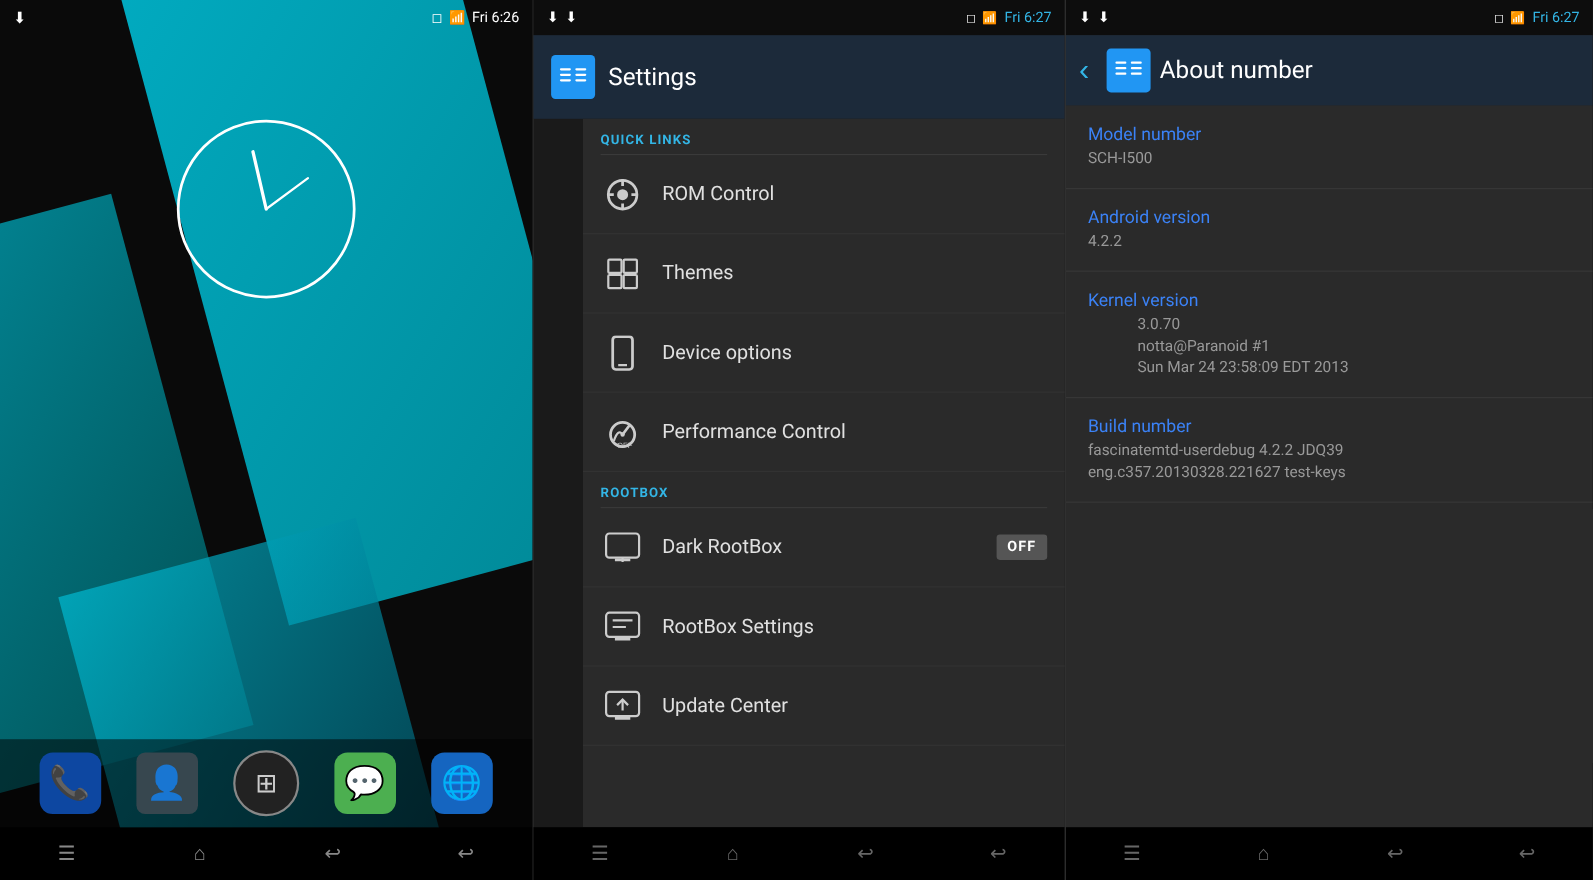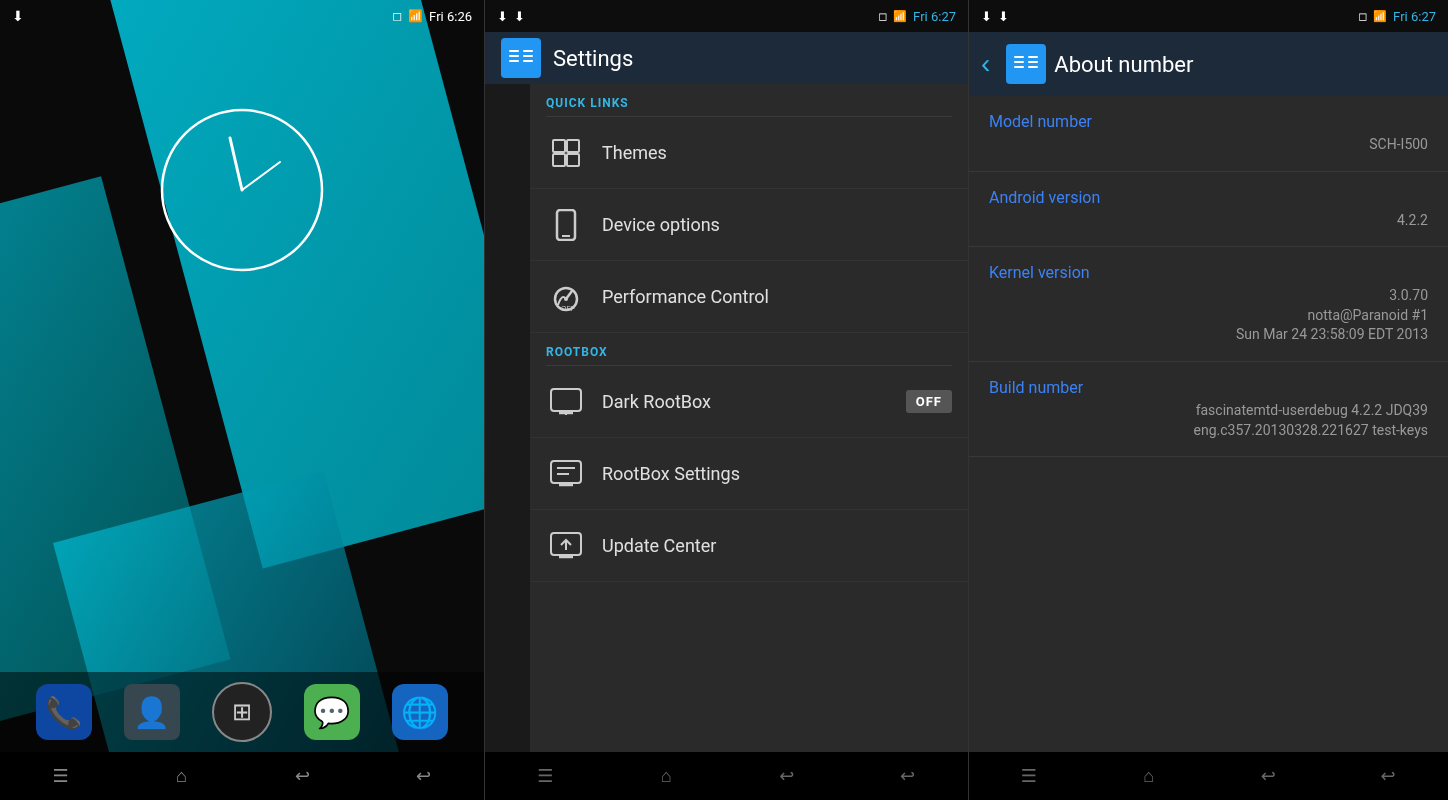--- a/index.html
+++ b/index.html
@@ -161,21 +161,21 @@
     }
 
     .panel-header-left {
       margin-right: auto;
       display: flex;
       align-items: center;
       gap: 6px;
     }
 
     .app-bar {
-      height: 52px;
+      height: 76px;
       background: #1c2a3a;
       display: flex;
       align-items: center;
       padding: 0 16px;
       gap: 12px;
     }
 
     .app-bar-icon {
       width: 40px;
       height: 40px;
@@ -304,21 +304,20 @@
       color: #3b82f6;
       font-size: 16px;
       font-weight: 400;
       margin-bottom: 4px;
     }
 
     .about-item-value {
       color: #999;
       font-size: 14px;
       line-height: 1.4;
-      text-align: right;
     }
   </style>
 </head>
 <body>
 
 <div class="panel-home">
 
   <div class="shape-1"></div>
   <div class="shape-2"></div>
   <div class="shape-3"></div>
@@ -402,20 +401,33 @@
       </svg>
     </div>
     <span class="app-bar-title">Settings</span>
   </div>
 
   <div class="settings-content">
 
     <div class="section-header">QUICK LINKS</div>
     <div class="divider"></div>
 
+    <div class="settings-item">
+      <div class="settings-item-icon">
+        <svg width="32" height="32" viewBox="0 0 32 32" fill="none">
+          <circle cx="16" cy="16" r="13" stroke="#ccc" stroke-width="2.5" fill="none"></circle>
+          <circle cx="16" cy="16" r="5" fill="#ccc"></circle>
+          <line x1="16" y1="2" x2="16" y2="8" stroke="#ccc" stroke-width="2.5"></line>
+          <line x1="16" y1="24" x2="16" y2="30" stroke="#ccc" stroke-width="2.5"></line>
+          <line x1="2" y1="16" x2="8" y2="16" stroke="#ccc" stroke-width="2.5"></line>
+          <line x1="24" y1="16" x2="30" y2="16" stroke="#ccc" stroke-width="2.5"></line>
+        </svg>
+      </div>
+      <span class="settings-item-text">ROM Control</span>
+    </div>
 
     <div class="settings-item">
       <div class="settings-item-icon">
         <svg width="32" height="32" viewBox="0 0 32 32" fill="none">
           <rect x="3" y="3" width="12" height="12" stroke="#ccc" stroke-width="2" fill="none" rx="1"></rect>
           <rect x="17" y="3" width="12" height="12" stroke="#ccc" stroke-width="2" fill="none" rx="1"></rect>
           <rect x="3" y="17" width="12" height="12" stroke="#ccc" stroke-width="2" fill="none" rx="1"></rect>
           <rect x="17" y="17" width="12" height="12" stroke="#ccc" stroke-width="2" fill="none" rx="1"></rect>
         </svg>
       </div>
@@ -539,21 +551,21 @@
     </div>
 
     <div class="about-item">
       <div class="about-item-label">Android version</div>
       <div class="about-item-value">4.2.2</div>
     </div>
 
 
     <div class="about-item">
       <div class="about-item-label">Kernel version</div>
-      <div class="about-item-value" style="white-space: pre-line;">3.0.70
+      <div class="about-item-value" style="white-space: pre-line; margin-left: 45px;">3.0.70
 notta@Paranoid #1
 Sun Mar 24 23:58:09 EDT 2013</div>
     </div>
 
 
     <div class="about-item">
       <div class="about-item-label">Build number</div>
       <div class="about-item-value" style="white-space: pre-line;">fascinatemtd-userdebug 4.2.2 JDQ39
 eng.c357.20130328.221627 test-keys</div>
     </div>

